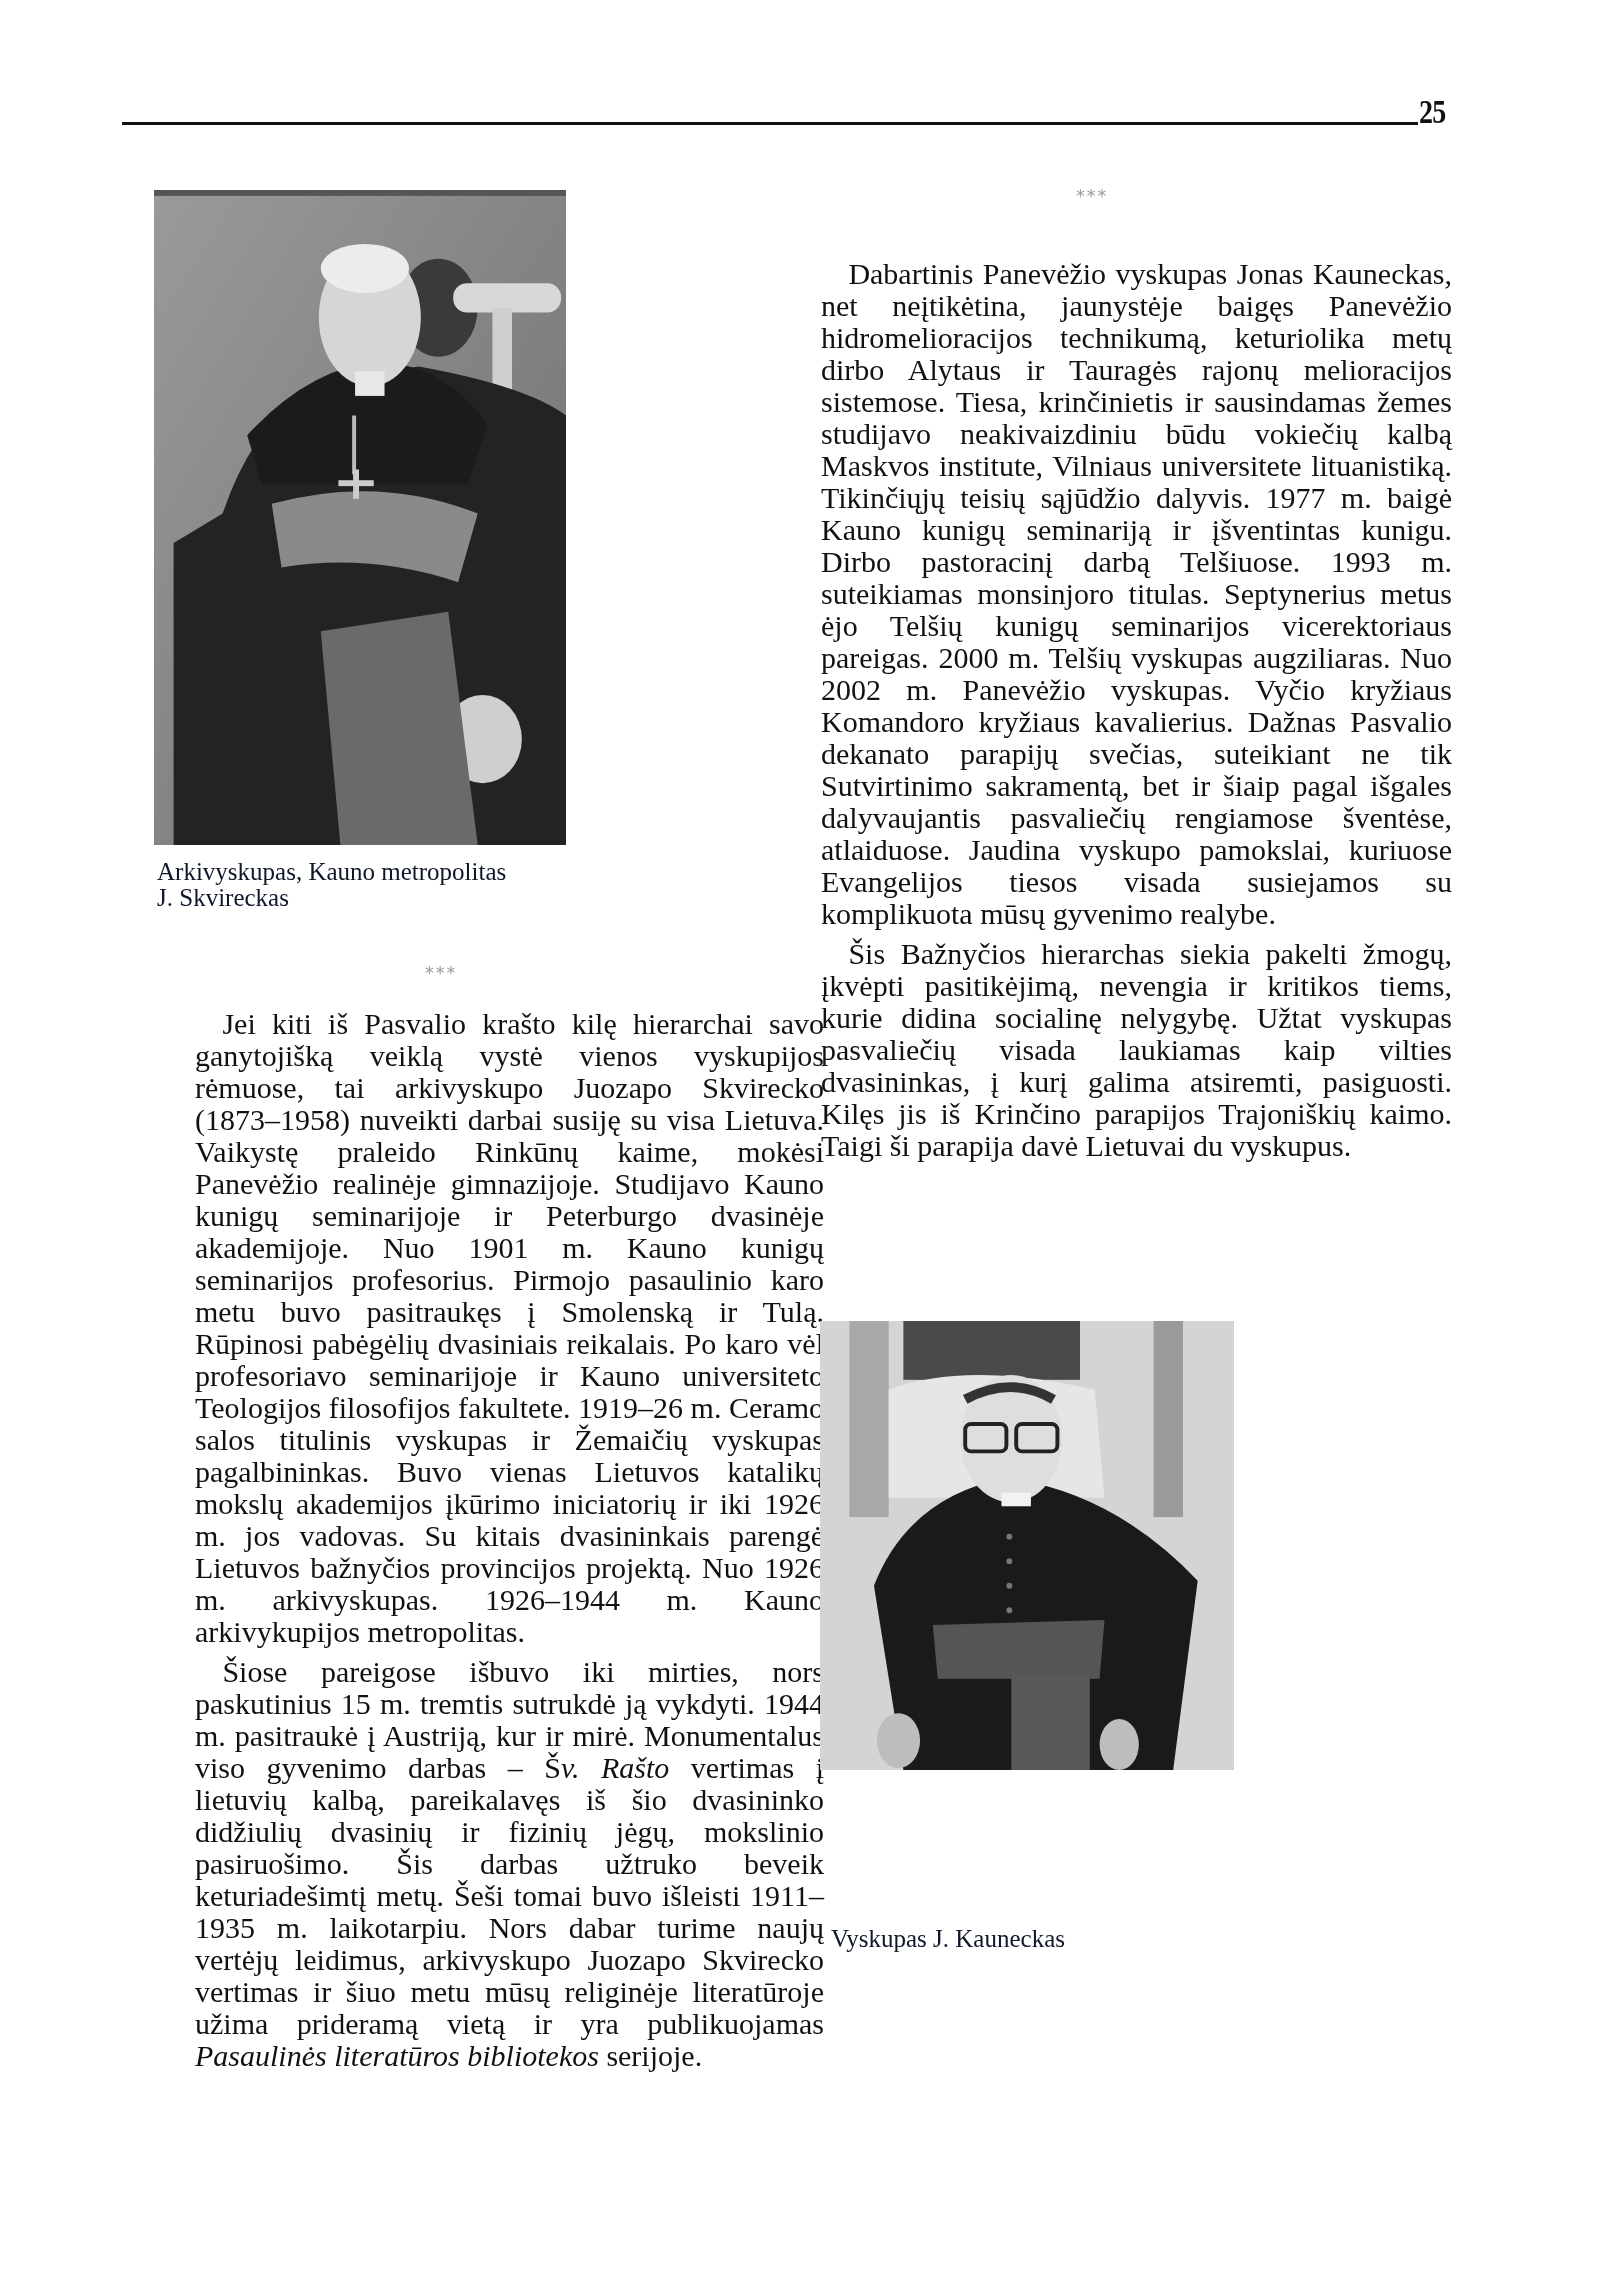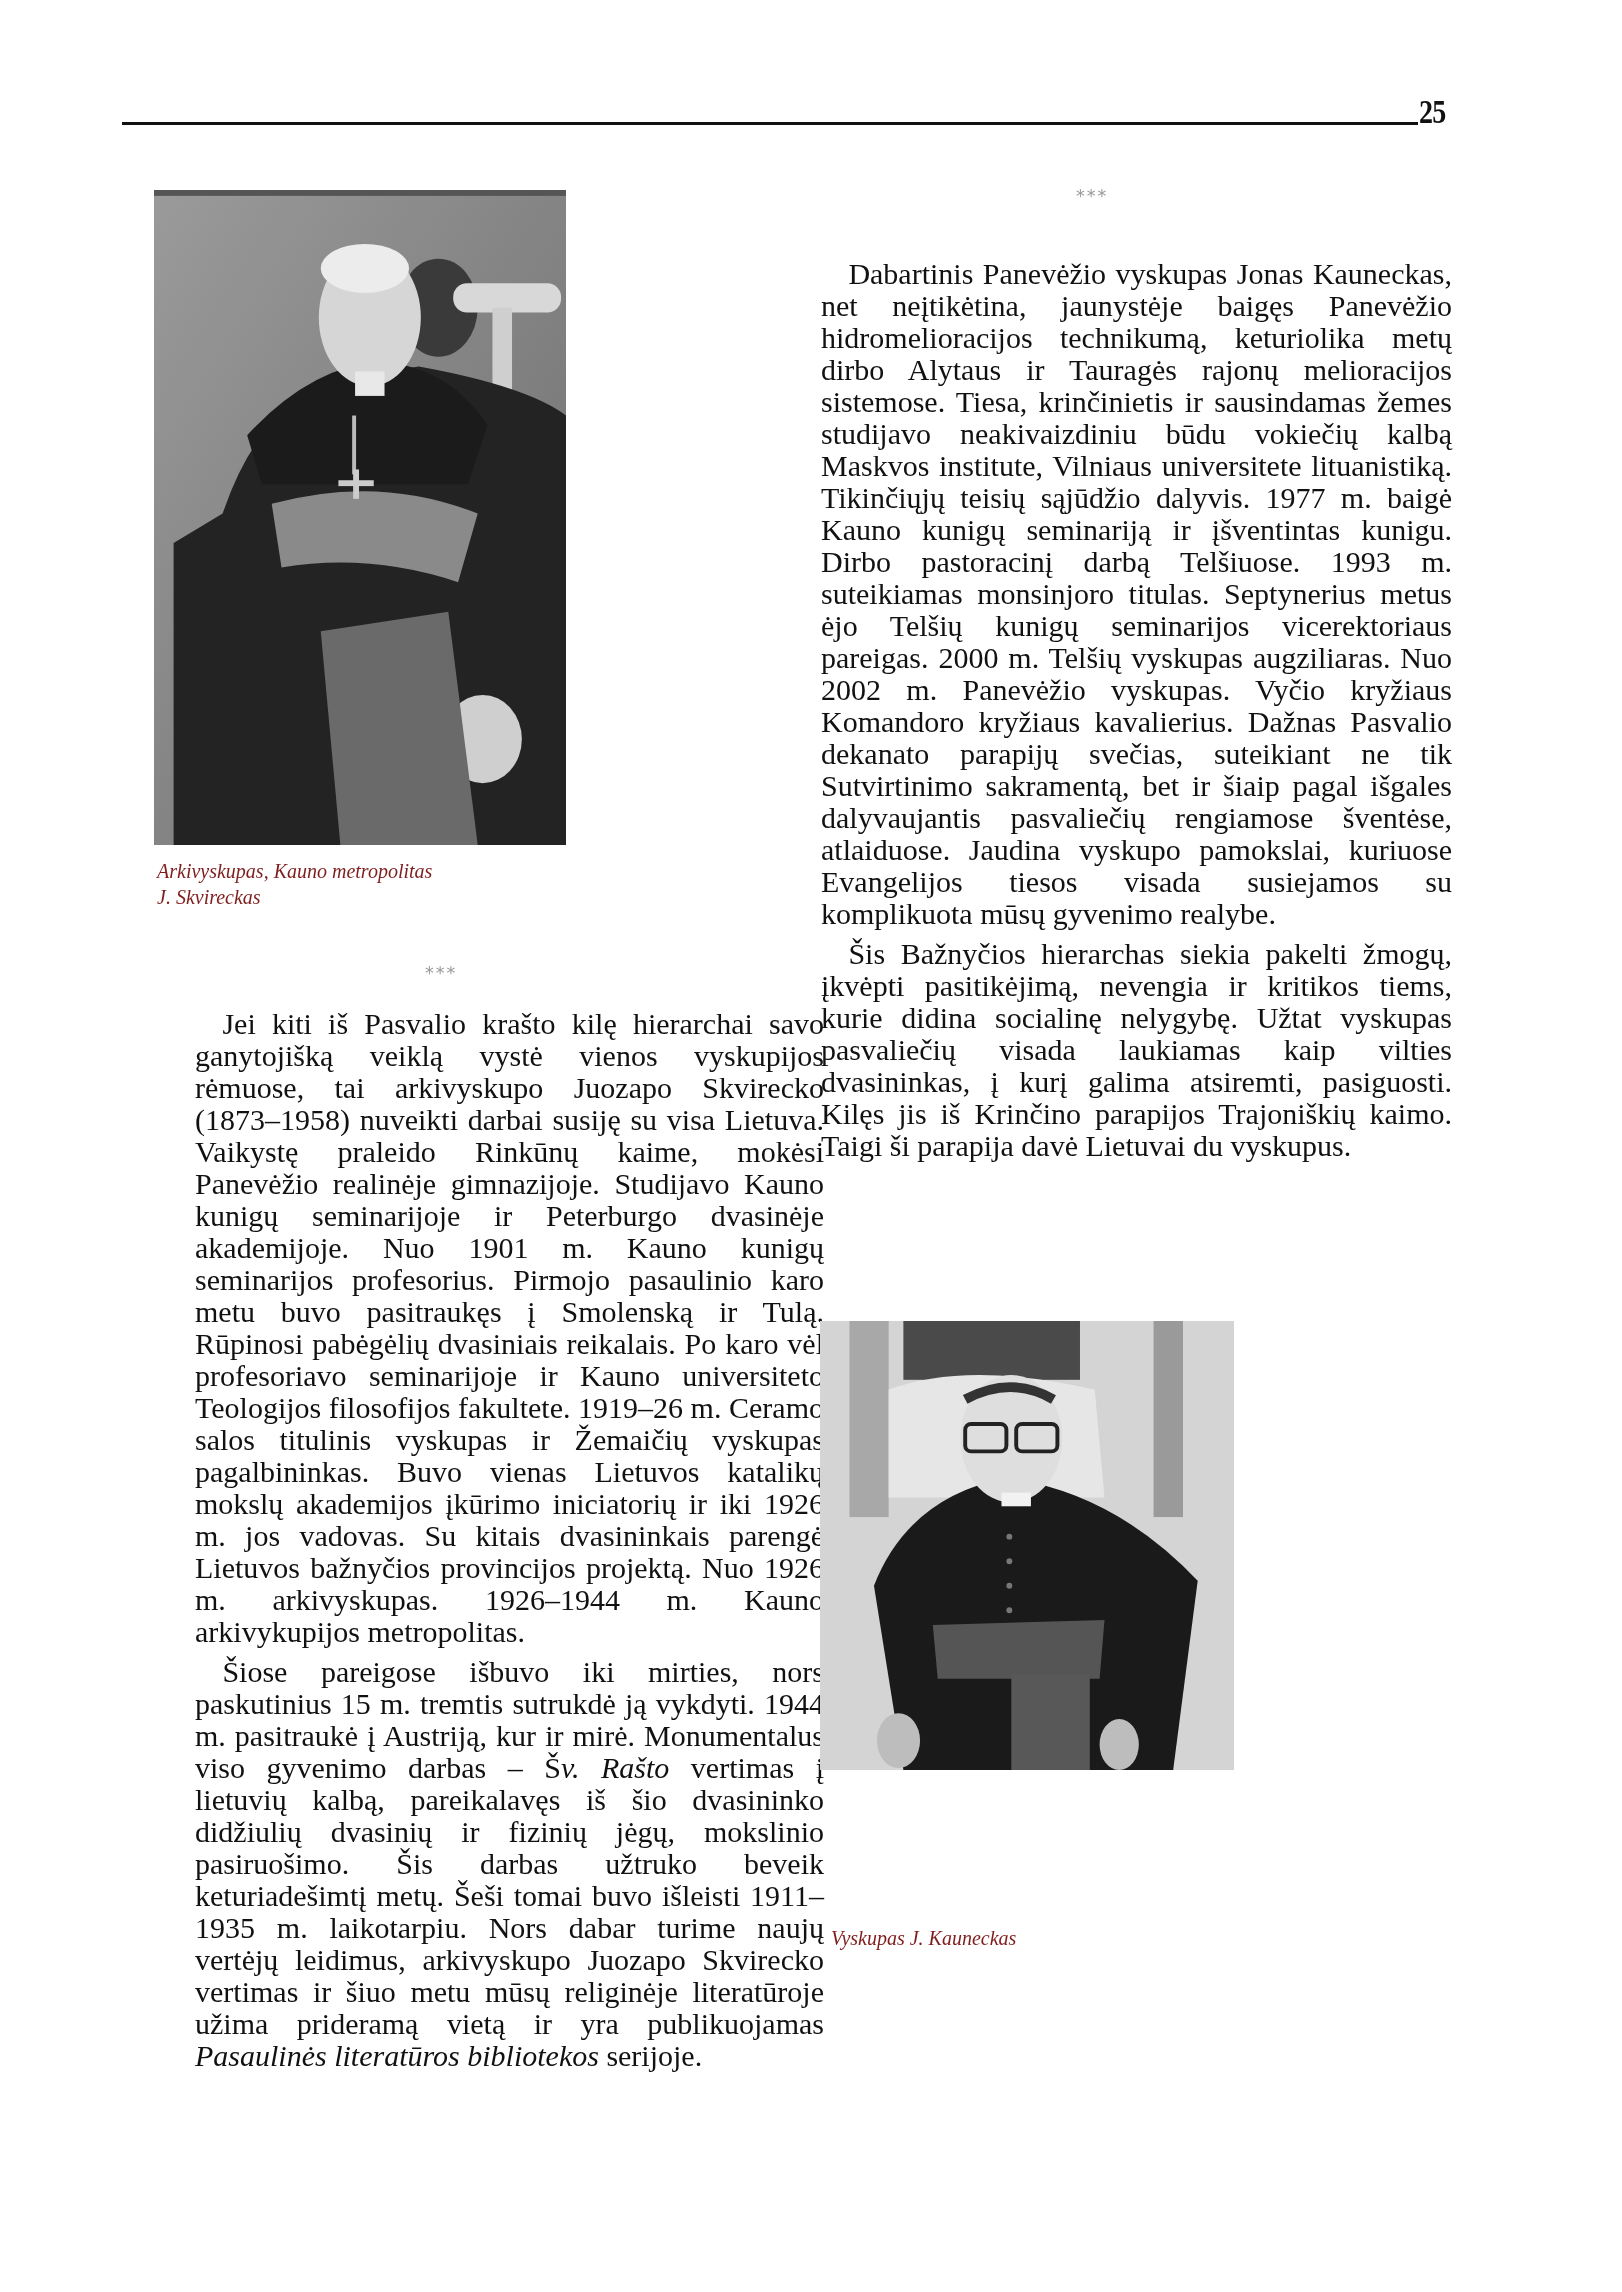--- a/index.html
+++ b/index.html
@@ -11,21 +11,21 @@
   .col { position: absolute; text-align: justify; font-size: 30px; line-height: 32px; }
   .col-left { left: 157px; top: 1008px; width: 629px; margin-left: 38px; }
   .col-right { left: 821px; top: 258px; width: 631px; }
   .col p { margin: 0 0 7.8px 0; text-indent: 27.4px; }
   .stars { position: absolute; color: #999; font-size: 17.6px; letter-spacing: 2px; font-family: "DejaVu Sans", sans-serif; }
   .stars-top { left: 1076px; top: 186px; }
   .stars-left { left: 425px; top: 963px; }
   .photo { position: absolute; overflow: hidden; }
   .photo-1 { left: 154px; top: 190px; width: 412px; height: 655px; background: #8a8a8a; }
   .photo-2 { left: 820px; top: 1321px; width: 414px; height: 449px; background: #cfcfcf; }
-  .caption { position: absolute; font-style: italic; font-size: 20px; line-height: 25.5px; color: #7f1d1d; }
+  .caption { position: absolute; font-size: 25px; line-height: 25.5px; color: #0f172a; }
   .caption-1 { left: 157px; top: 859px; width: 412px; }
   .caption-2 { left: 831px; top: 1926px; width: 392px; }
   .photo svg { display: block; width: 100%; height: 100%; }
   em { font-style: italic; }
 </style>
 </head>
 <body>
 
 <div class="header-rule"></div>
 <div class="page-number">25</div>

